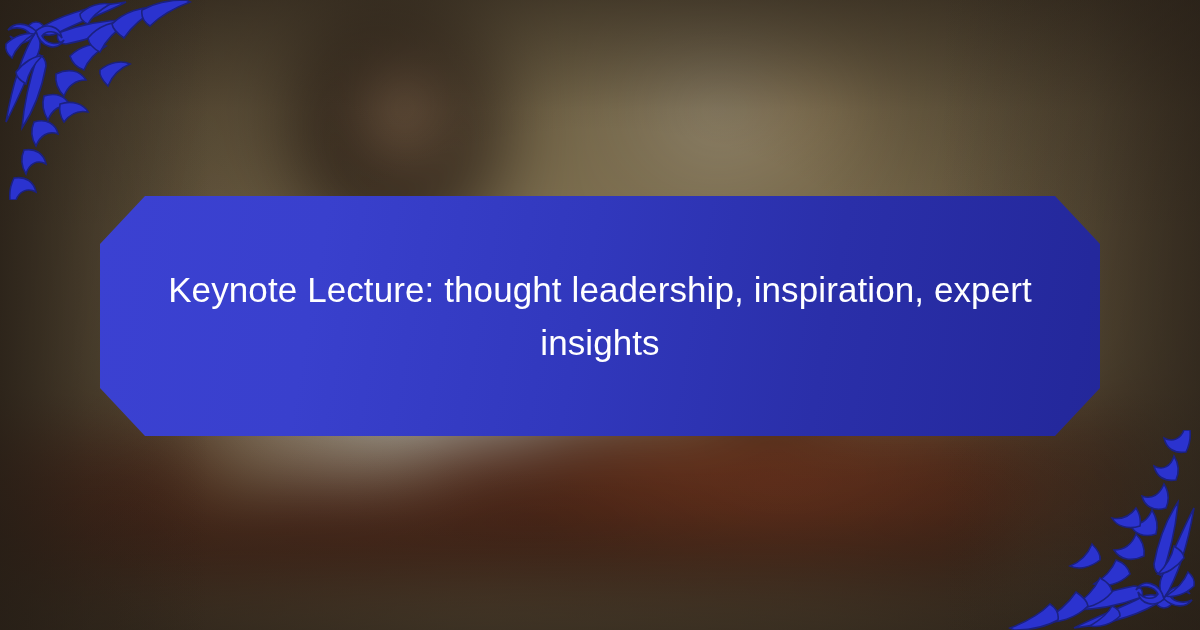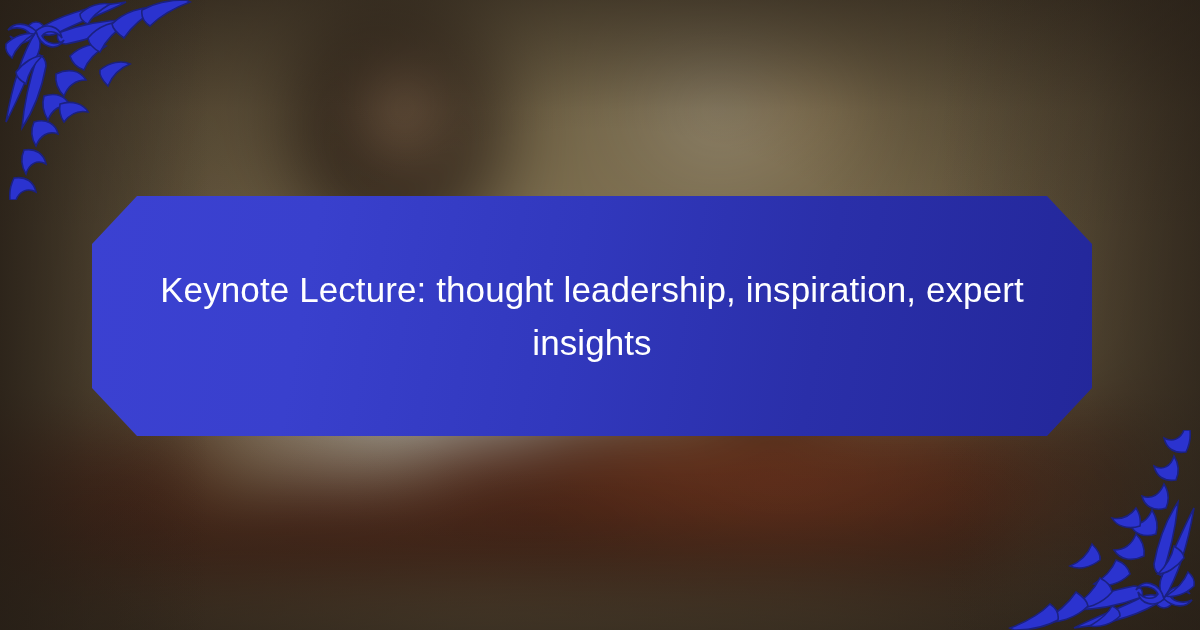--- a/index.html
+++ b/index.html
@@ -129,21 +129,21 @@
     width: 200px;
     height: 200px;
   }
   .ornament.tl { left: 0; top: 0; }
   .ornament.br { right: 0; bottom: 0; transform: rotate(180deg); }
   .ornament svg { display: block; width: 200px; height: 200px; }
 
   
   .banner {
     position: absolute;
-    left: 92px;
+    left: 100px;
     top: 196px;
     width: 1000px;
     height: 240px;
     background: linear-gradient(100deg, #3b41d2 0%, #3940cd 22%, #3138bd 48%, #2a2fa9 72%, #23279a 100%);
     clip-path: polygon(
       45px 0, 955px 0,
       1000px 48px, 1000px 192px,
       955px 240px, 45px 240px,
       0 192px, 0 48px
     );

